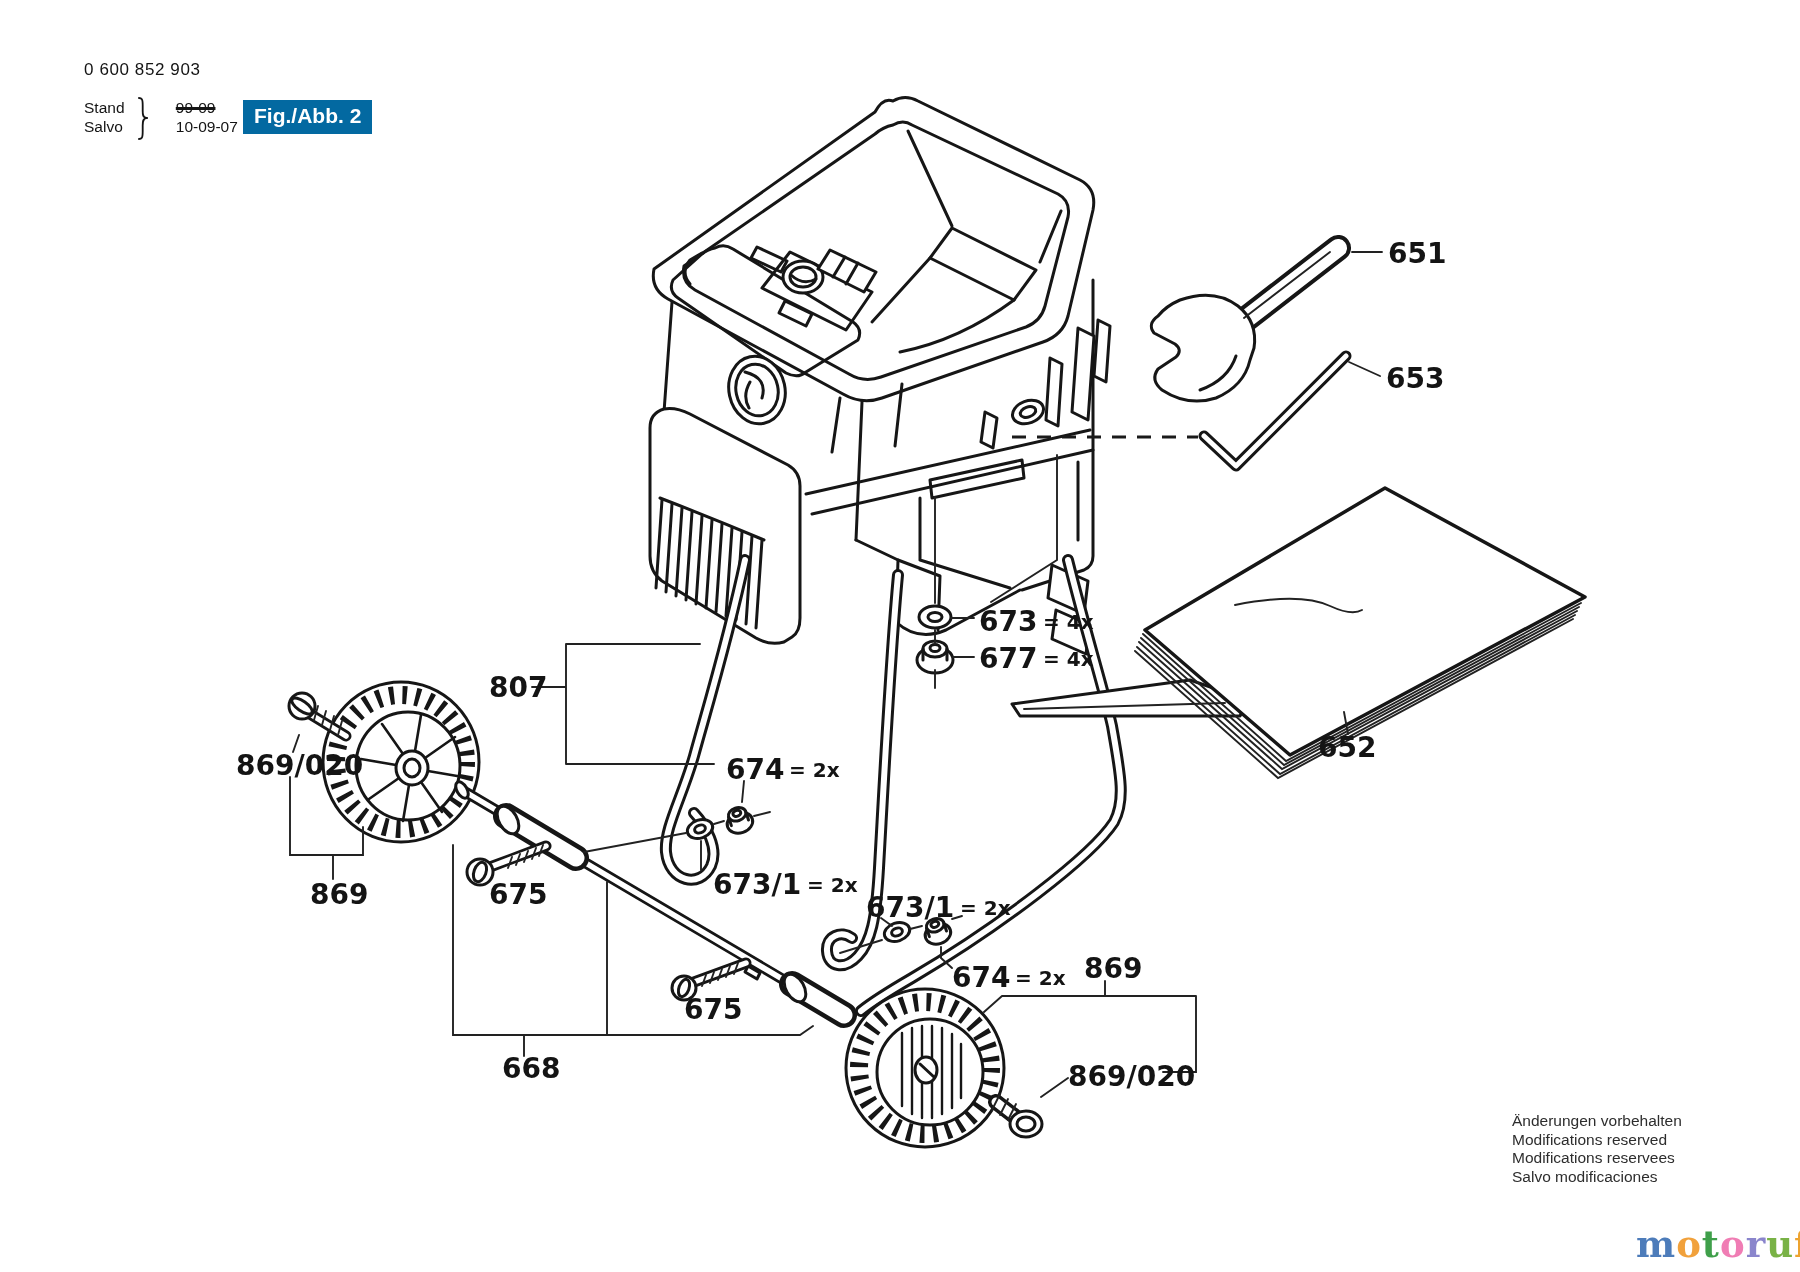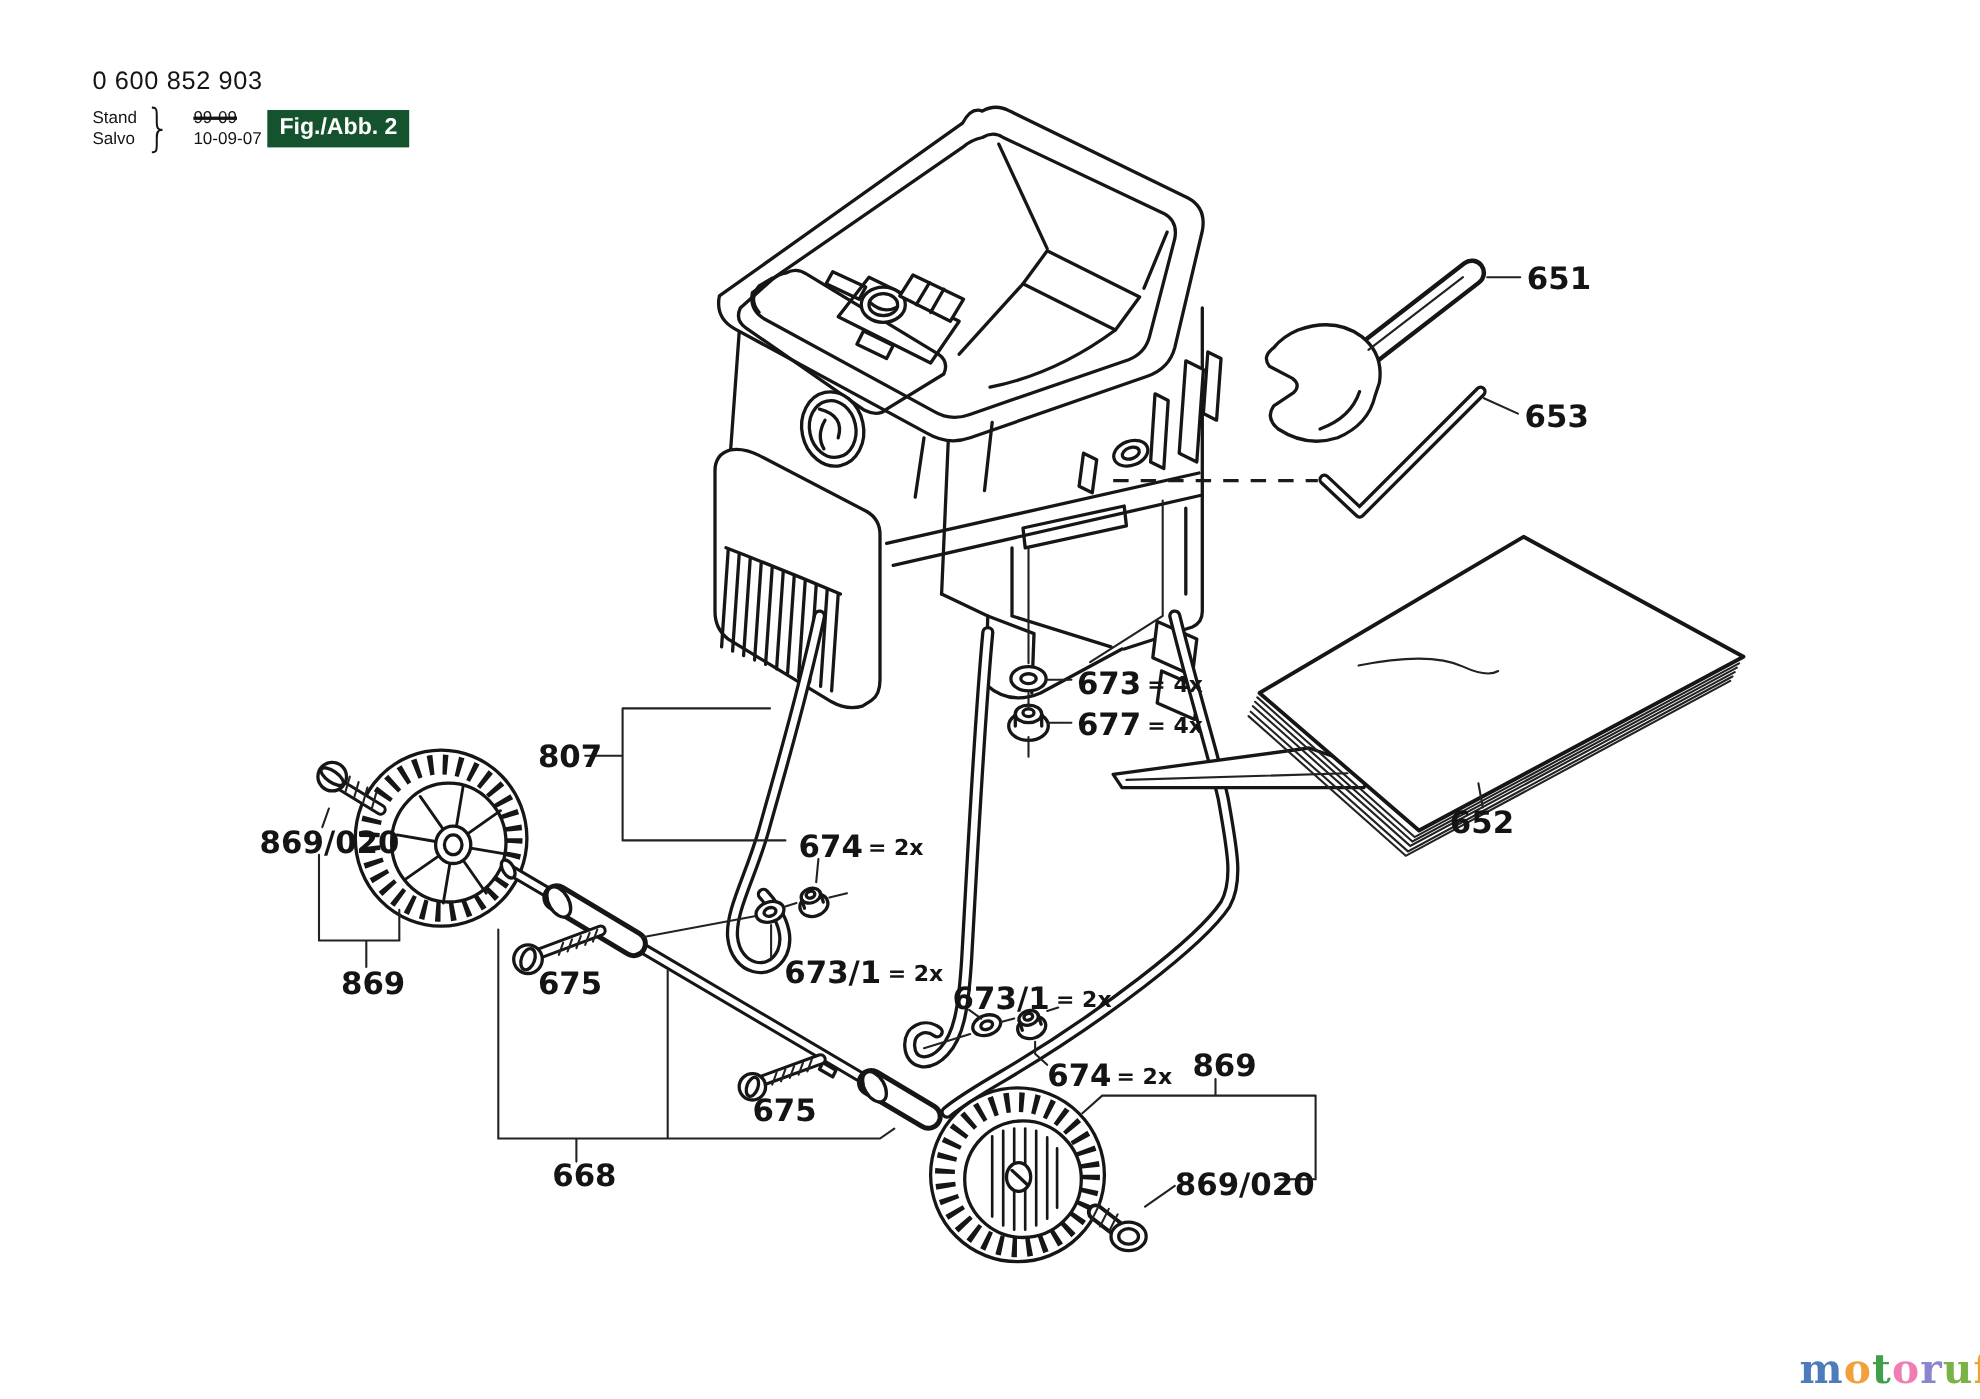--- a/index.html
+++ b/index.html
@@ -1,25 +1,25 @@
 <!DOCTYPE html>
 <html><head>
 <meta charset="utf-8">
 <style>
   html,body{margin:0;padding:0;background:#fff;}
   .stage{position:relative;width:1800px;height:1272px;background:#ffffff;overflow:hidden;
          font-family:"Liberation Sans",sans-serif;color:#141414;}
-  .doc-num{position:absolute;left:84px;top:60px;font-size:23px;letter-spacing:.6px;}
+  .doc-num{position:absolute;left:84px;top:60px;font-size:17px;letter-spacing:.6px;}
   .issue-block{position:absolute;left:84px;top:96px;display:flex;align-items:flex-end;}
   .issue-labels div{font-size:15.5px;line-height:19px;}
   .brace{font-size:46px;font-weight:300;line-height:40px;margin:0 2px 0 4px;
          font-family:"DejaVu Sans",sans-serif;transform:scaleX(.8);}
   .dates div{font-size:15.5px;line-height:19px;margin-left:16px;}
   .old-date{text-decoration:line-through;text-decoration-thickness:2.5px;}
-  .fig-box{position:absolute;left:243px;top:100px;background:#14532d;color:#fff;font-weight:bold;
+  .fig-box{position:absolute;left:243px;top:100px;background:#0369a1;color:#fff;font-weight:bold;
            font-size:21px;padding:4px 11px 6px 11px;font-family:"Liberation Sans",sans-serif;}
   .notes{position:absolute;left:1512px;top:1112px;font-size:15.5px;line-height:18.5px;color:#2d2d2d;}
   .logo{position:absolute;left:1636px;top:1222px;display:flex;align-items:baseline;
         font-family:"DejaVu Serif",serif;font-weight:bold;font-size:37px;letter-spacing:1px;}
   svg{position:absolute;left:0;top:0;}
   .ln{stroke:#161616;stroke-width:3;fill:none;stroke-linecap:round;stroke-linejoin:round;}
   .lnf{stroke:#161616;stroke-width:3;fill:#fff;stroke-linecap:round;stroke-linejoin:round;}
   .thin{stroke:#222;stroke-width:1.9;fill:none;stroke-linecap:round;}
   .dash{stroke:#1a1a1a;stroke-width:3;fill:none;stroke-dasharray:14 11;}
   .tubeB{stroke:#161616;stroke-width:12;fill:none;stroke-linecap:round;stroke-linejoin:round;}
@@ -271,20 +271,26 @@
       <text class="lbl" x="236" y="775">869/020</text>
       <text class="lbl" x="310" y="904">869</text>
       <text class="lbl" x="489" y="904">675</text>
       <text class="lbl" x="684" y="1019">675</text>
       <text class="lbl" x="502" y="1078">668</text>
       <text class="lbl" x="1084" y="978">869</text>
       <text class="lbl" x="1068" y="1086">869/020</text>
     </g>
   </svg>
 
+  <div class="notes">
+    <div>Änderungen vorbehalten</div>
+    <div>Modifications reserved</div>
+    <div>Modifications reservees</div>
+    <div>Salvo modificaciones</div>
+  </div>
 
   <div class="logo">
     <span style="color:#4d7cba">m</span>
     <span style="color:#f1a13c">o</span>
     <span style="color:#3f9f4a">t</span>
     <span style="color:#f07db4">o</span>
     <span style="color:#8a85cc">r</span>
     <span style="color:#79b246">u</span>
     <span style="color:#eda32f">f</span>
 

